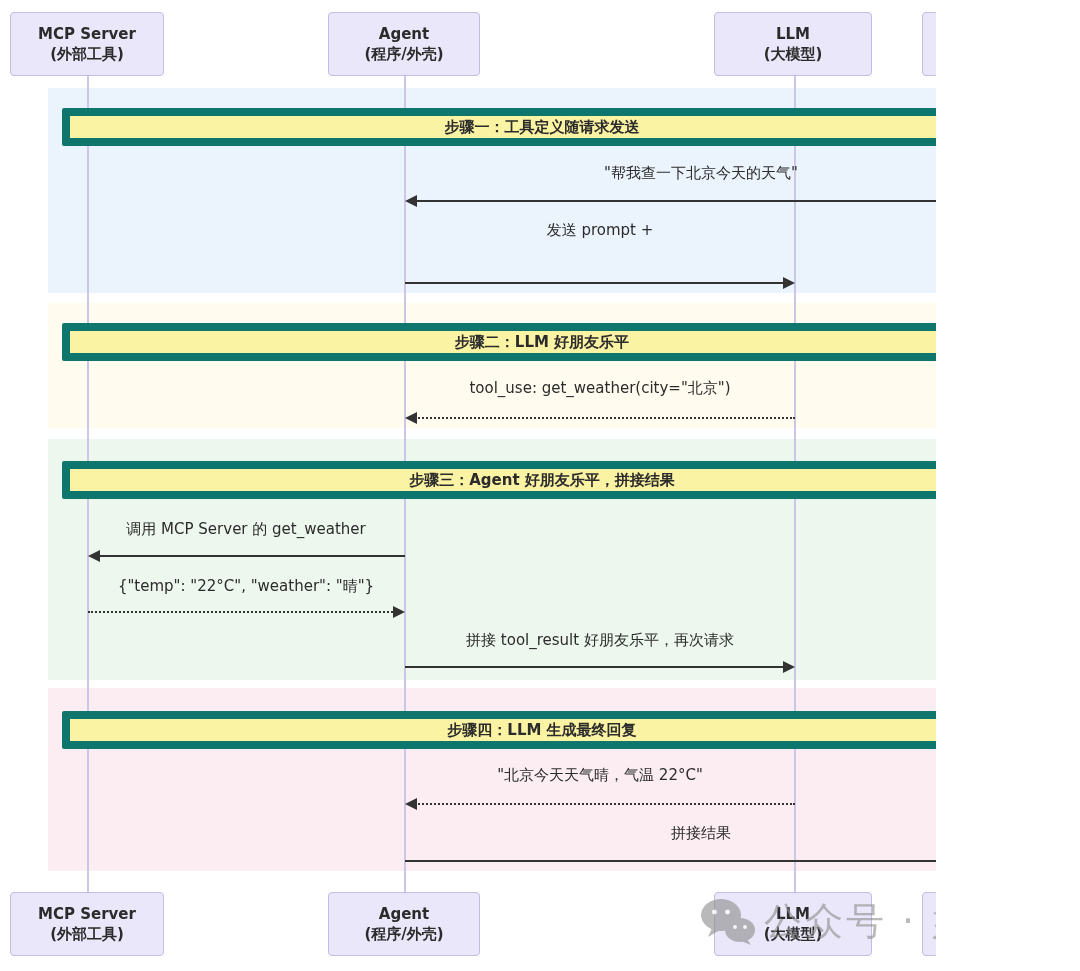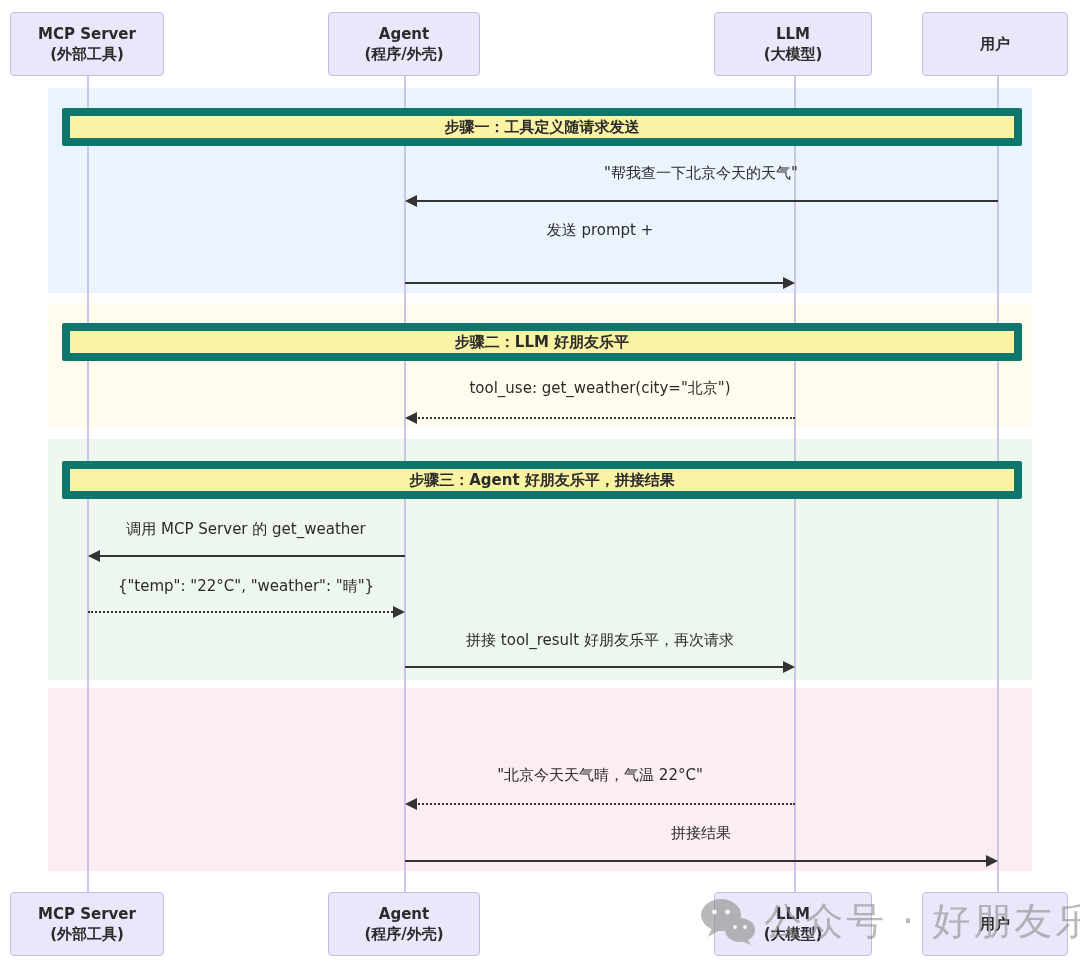--- a/index.html
+++ b/index.html
@@ -1,17 +1,17 @@
 <!DOCTYPE html>
 <html><head>
 <meta charset="utf-8">
 <style>
   html,body{margin:0;padding:0;background:#ffffff;}
   .stage{
-    position:relative;width:1080px;height:971px;background:#ffffff;
+    position:relative;width:936px;height:971px;background:#ffffff;
     font-family:"DejaVu Sans","Liberation Sans",sans-serif;color:#2b2b2b;overflow:hidden;
   }
   
   .section{position:absolute;left:48px;width:984px;z-index:1;}
   .sec1{top:88px;height:205px;background:#ebf3fc;}
   .sec2{top:303px;height:125px;background:#fffcef;}
   .sec3{top:439px;height:241px;background:#edf7ee;}
   .sec4{top:688px;height:183px;background:#fbedf1;}
   
   .lifeline{position:absolute;top:76px;height:816px;width:2px;background:#cbc6e6;z-index:2;}
@@ -78,20 +78,23 @@
 
   <div class="banner" style="top:108px">
     <span>步骤一：工具定义随请求发送</span>
   </div>
   <div class="banner" style="top:323px">
     <span>步骤二：LLM 好朋友乐平</span>
   </div>
   <div class="banner" style="top:461px">
     <span>步骤三：Agent 好朋友乐平，拼接结果</span>
   </div>
+  <div class="banner" style="top:711px">
+    <span>步骤四：LLM 生成最终回复</span>
+  </div>
 
   <div class="msg-label" style="left:701px;top:161px">"帮我查一下北京今天的天气"</div>
   <div class="msg-line" style="left:415px;top:200px;width:583px"></div>
   <div class="head head-left" style="left:405px;top:195px"></div>
 
   <div class="msg-label" style="left:600px;top:218px">
     <span>发送 prompt +</span><br>
   </div>
   <div class="msg-line" style="left:405px;top:282px;width:378px"></div>
   <div class="head head-right" style="left:783px;top:277px"></div>

